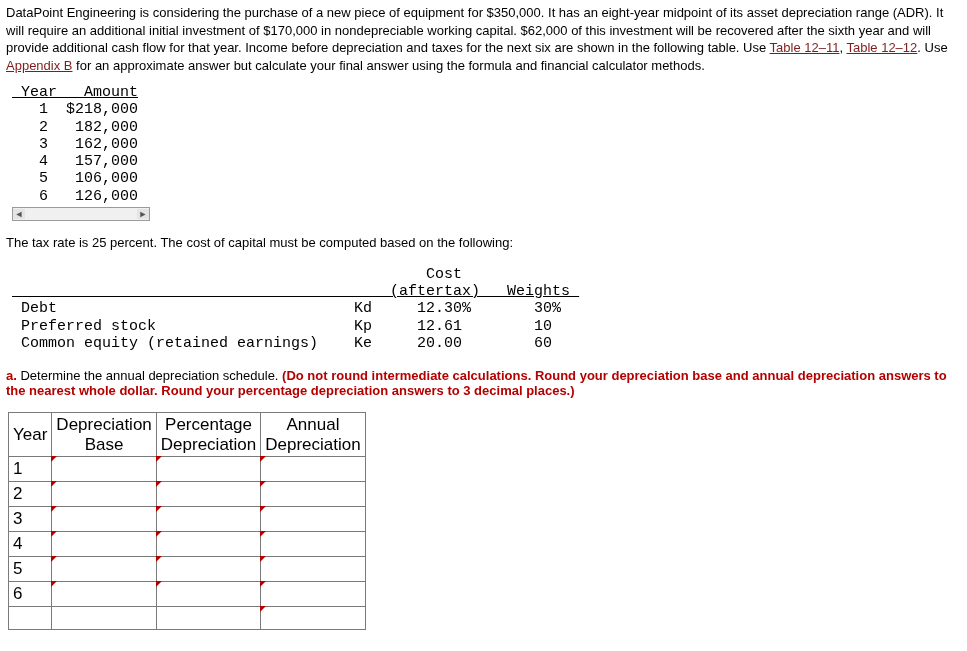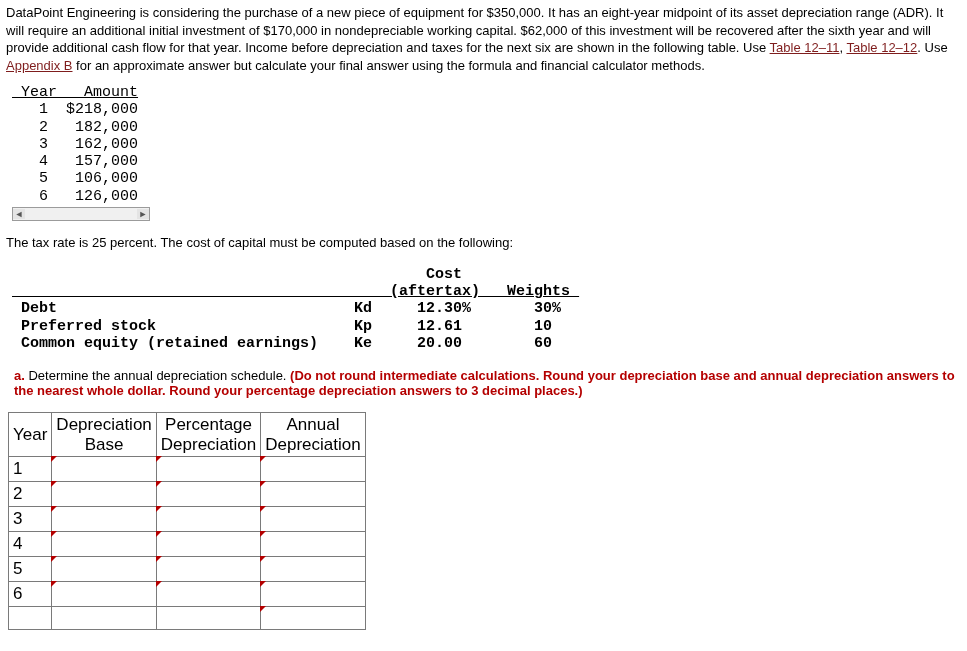--- a/index.html
+++ b/index.html
@@ -47,23 +47,22 @@
     align-items: center;
     justify-content: center;
     font-size: 9px;
     color: #555;
     background: #e4e4e4;
   }
   .hscroll .track { flex: 1; }
   .midtext { margin: 14px 0 16px 0; }
   .cost-box {
     margin: 6px 0 12px 6px;
-    font-weight: bold;
-  }
-  .instr { margin: 16px 0 14px 8px; }
+  }
+  .instr { margin: 16px 0 14px 0; }
   .instr b { color: #b40000; font-weight: bold; }
   table.grid {
     border-collapse: collapse;
     margin: 4px 0 0 2px;
   }
   table.grid th, table.grid td {
     border: 1px solid #7a7a7a;
     font-size: 17px;
     font-family: Arial, Helvetica, sans-serif;
     padding: 2px 4px;

